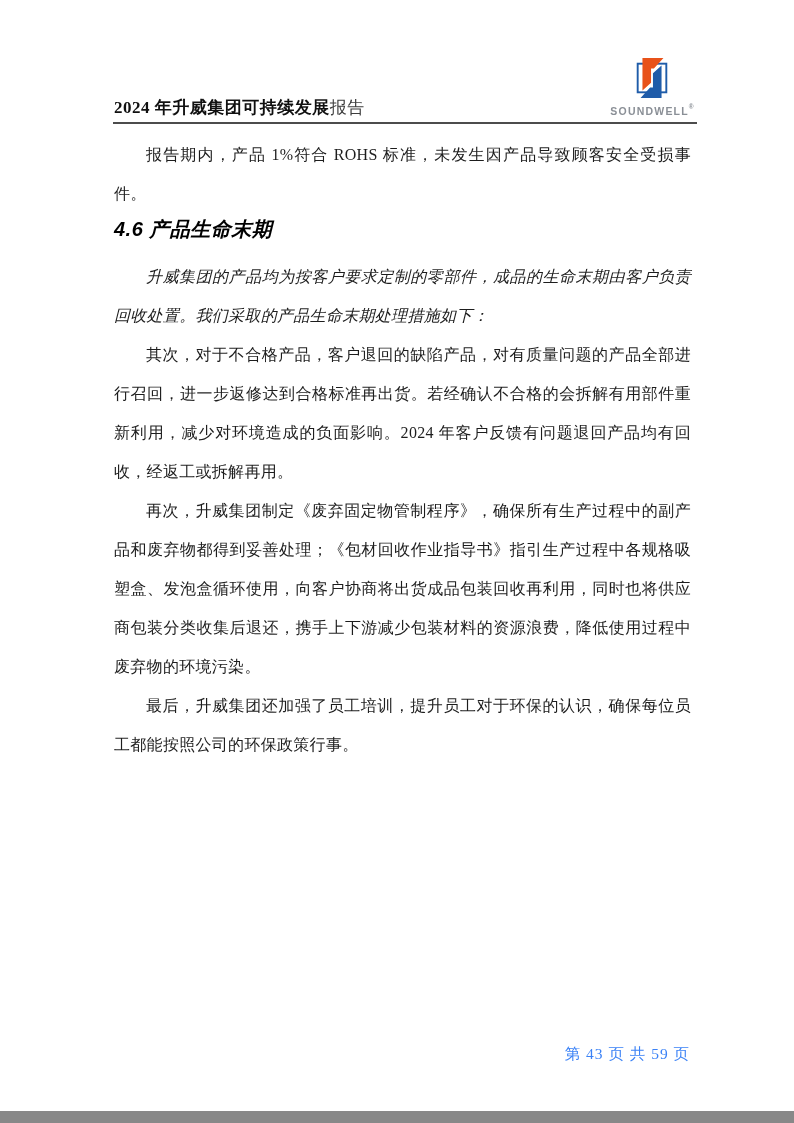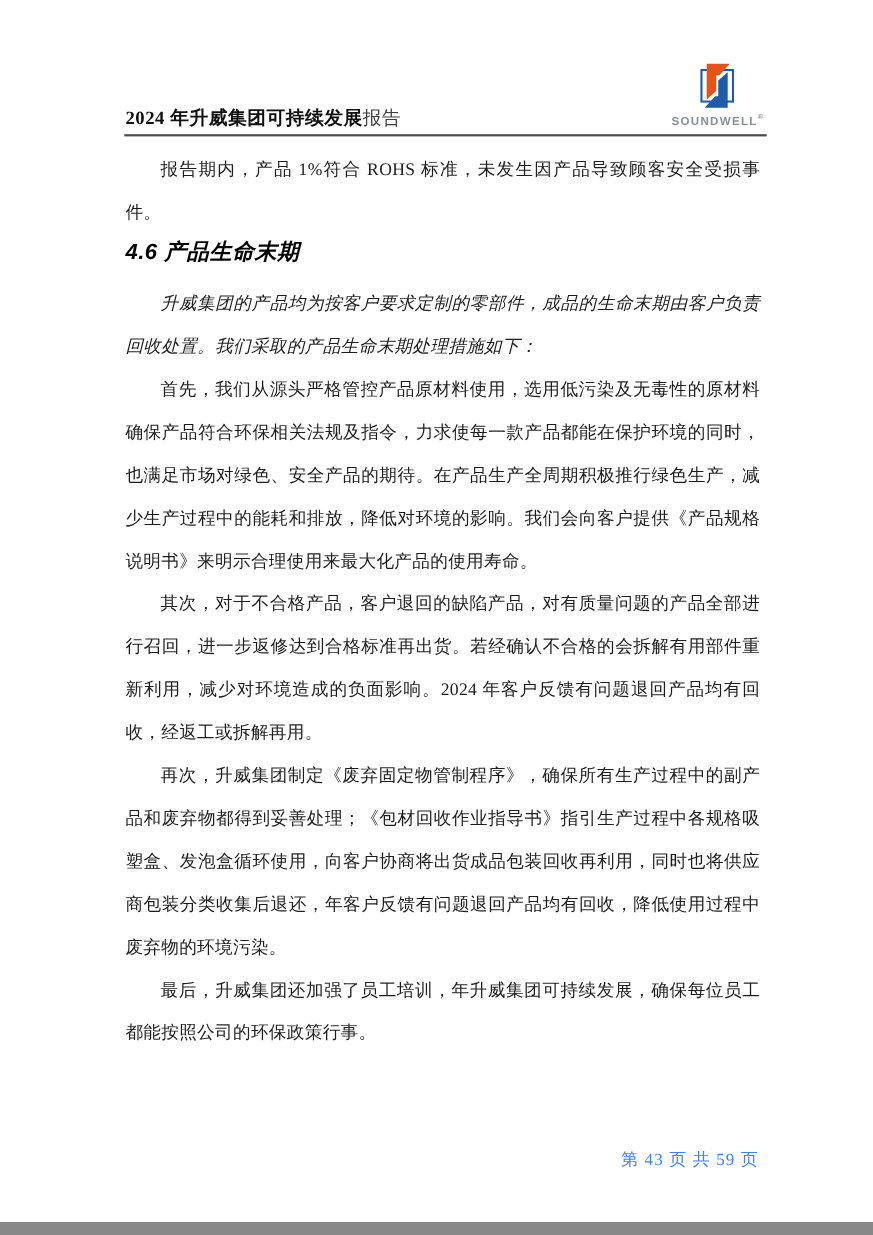--- a/index.html
+++ b/index.html
@@ -89,23 +89,22 @@
         <path d="M32 45 L10 45 L20 34 L23 34 L23 19 L32 11 Z" fill="#1F5CA9"></path>
       </svg>
       <div class="logo-text"><span>SOUNDWELL</span><sup>®</sup></div>
     </div>
   </div>
 
   <div class="content">
     <p class="body-par">报告期内，产品 1%符合 ROHS 标准，未发生因产品导致顾客安全受损事件。</p>
     <h2 class="section-heading">4.6 产品生命末期</h2>
     <p class="body-par first-after-heading">升威集团的产品均为按客户要求定制的零部件，成品的生命末期由客户负责回收处置。我们采取的产品生命末期处理措施如下：</p>
-    <p class="body-par">首先，我们从源头严格管控产品原材料使用，选用低污染及无毒性的原材料确保产品符合环保相关法规及指令，力求使每一款产品都能在保护环境的同时，也满足市场对绿色、安全产品的期待。在产品生产全周期积极推行绿色生产，减少生产过程中的能耗和排放，降低对环境的影响。我们会向客户提供《产品规格说明书》来明示合理使用来最大化产品的使用寿命。</p>
     <p class="body-par">其次，对于不合格产品，客户退回的缺陷产品，对有质量问题的产品全部进行召回，进一步返修达到合格标准再出货。若经确认不合格的会拆解有用部件重新利用，减少对环境造成的负面影响。2024 年客户反馈有问题退回产品均有回收，经返工或拆解再用。</p>
-    <p class="body-par">再次，升威集团制定《废弃固定物管制程序》，确保所有生产过程中的副产品和废弃物都得到妥善处理；《包材回收作业指导书》指引生产过程中各规格吸塑盒、发泡盒循环使用，向客户协商将出货成品包装回收再利用，同时也将供应商包装分类收集后退还，年客户反馈有问题退回产品均有回收，降低使用过程中废弃物的环境污染。</p>
-    <p class="body-par">最后，升威集团还加强了员工培训，年升威集团可持续发展，确保每位员工都能按照公司的环保政策行事。</p>
+    <p class="body-par">再次，升威集团制定《废弃固定物管制程序》，确保所有生产过程中的副产品和废弃物都得到妥善处理；《包材回收作业指导书》指引生产过程中各规格吸塑盒、发泡盒循环使用，向客户协商将出货成品包装回收再利用，同时也将供应商包装分类收集后退还，携手上下游减少包装材料的资源浪费，降低使用过程中废弃物的环境污染。</p>
+    <p class="body-par">最后，升威集团还加强了员工培训，提升员工对于环保的认识，确保每位员工都能按照公司的环保政策行事。</p>
   </div>
 
   <div class="footer">
     <span>第 43 页 共 59 页</span>
   </div>
 
 </div>
 
 </body></html>

